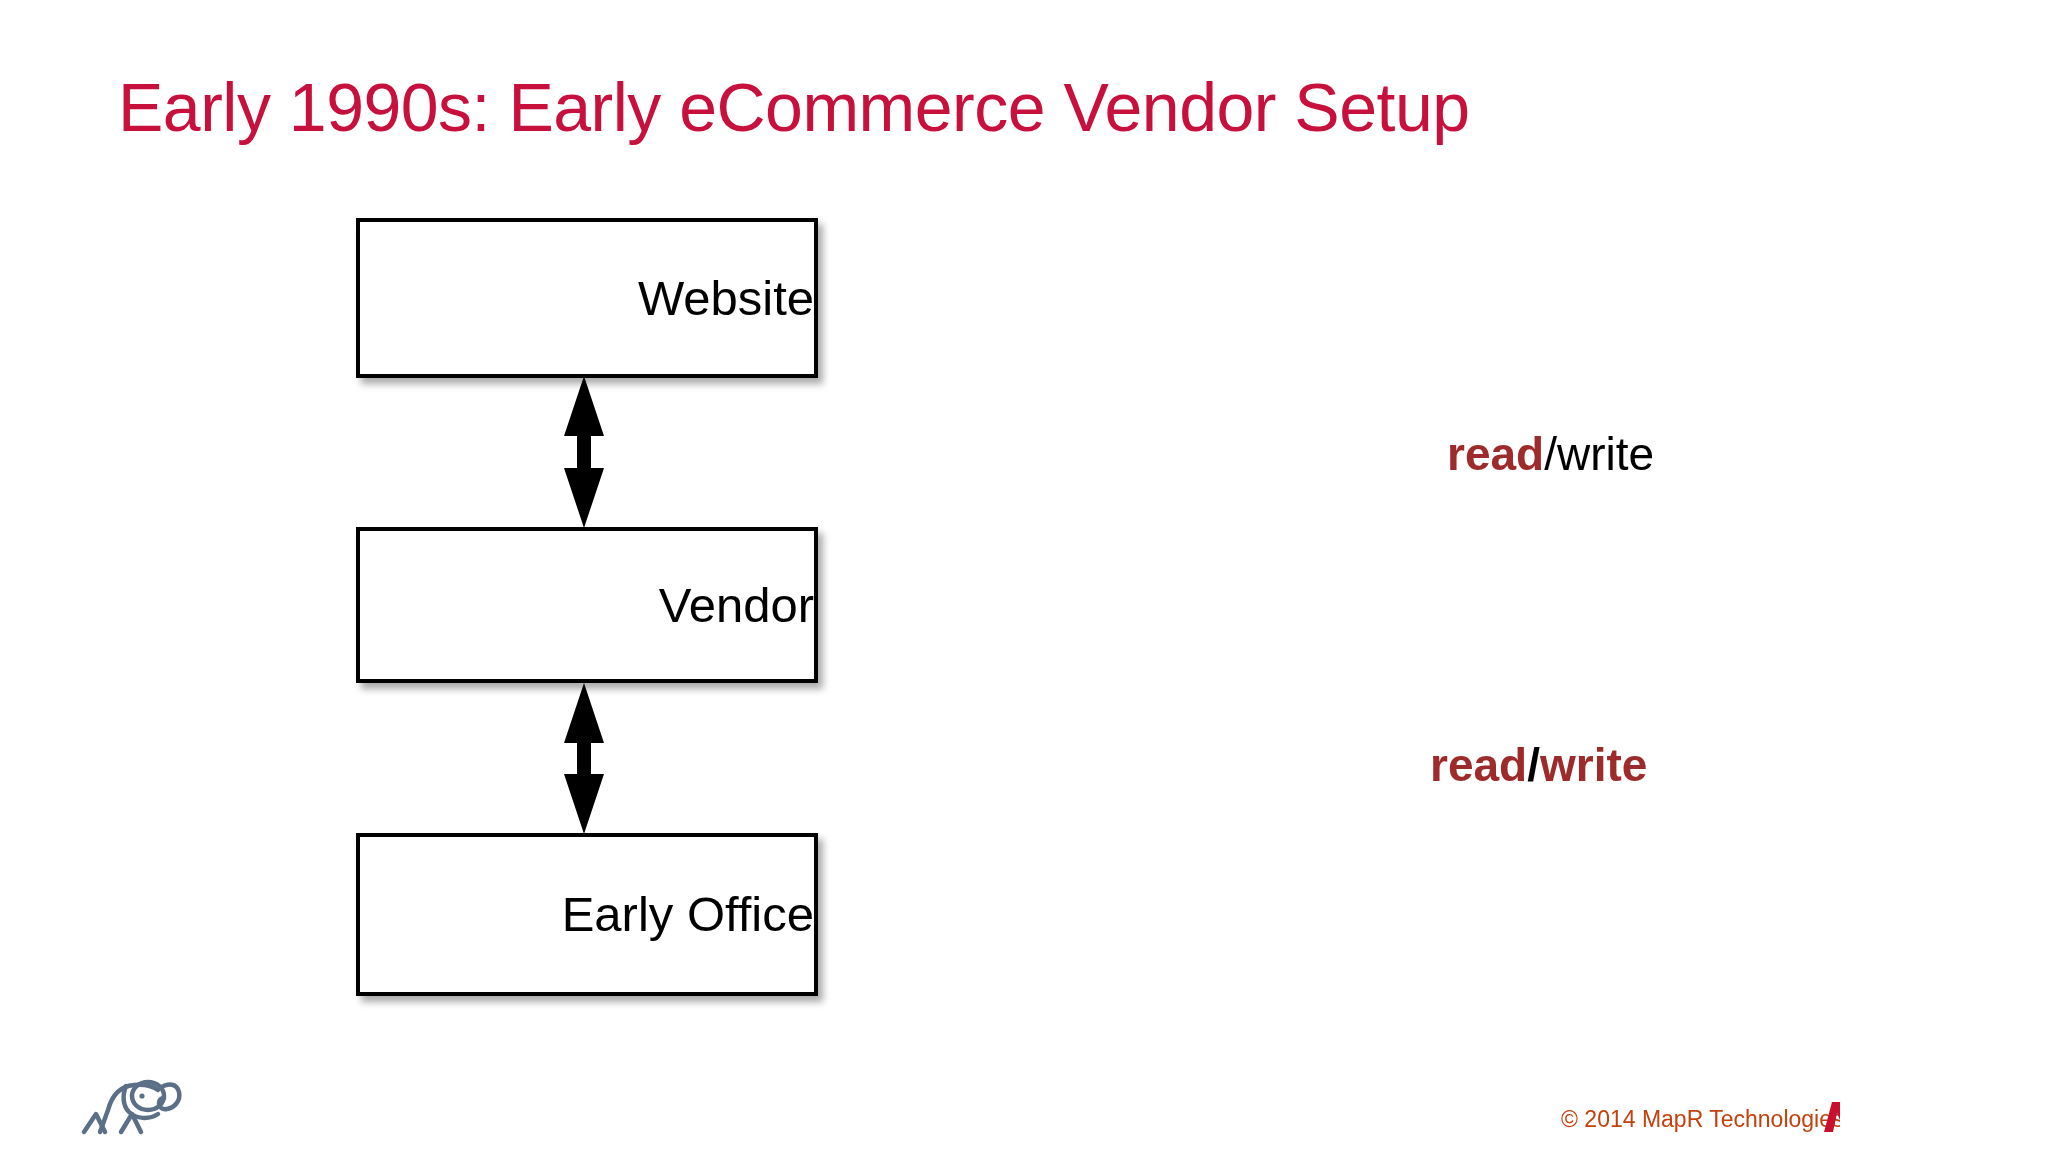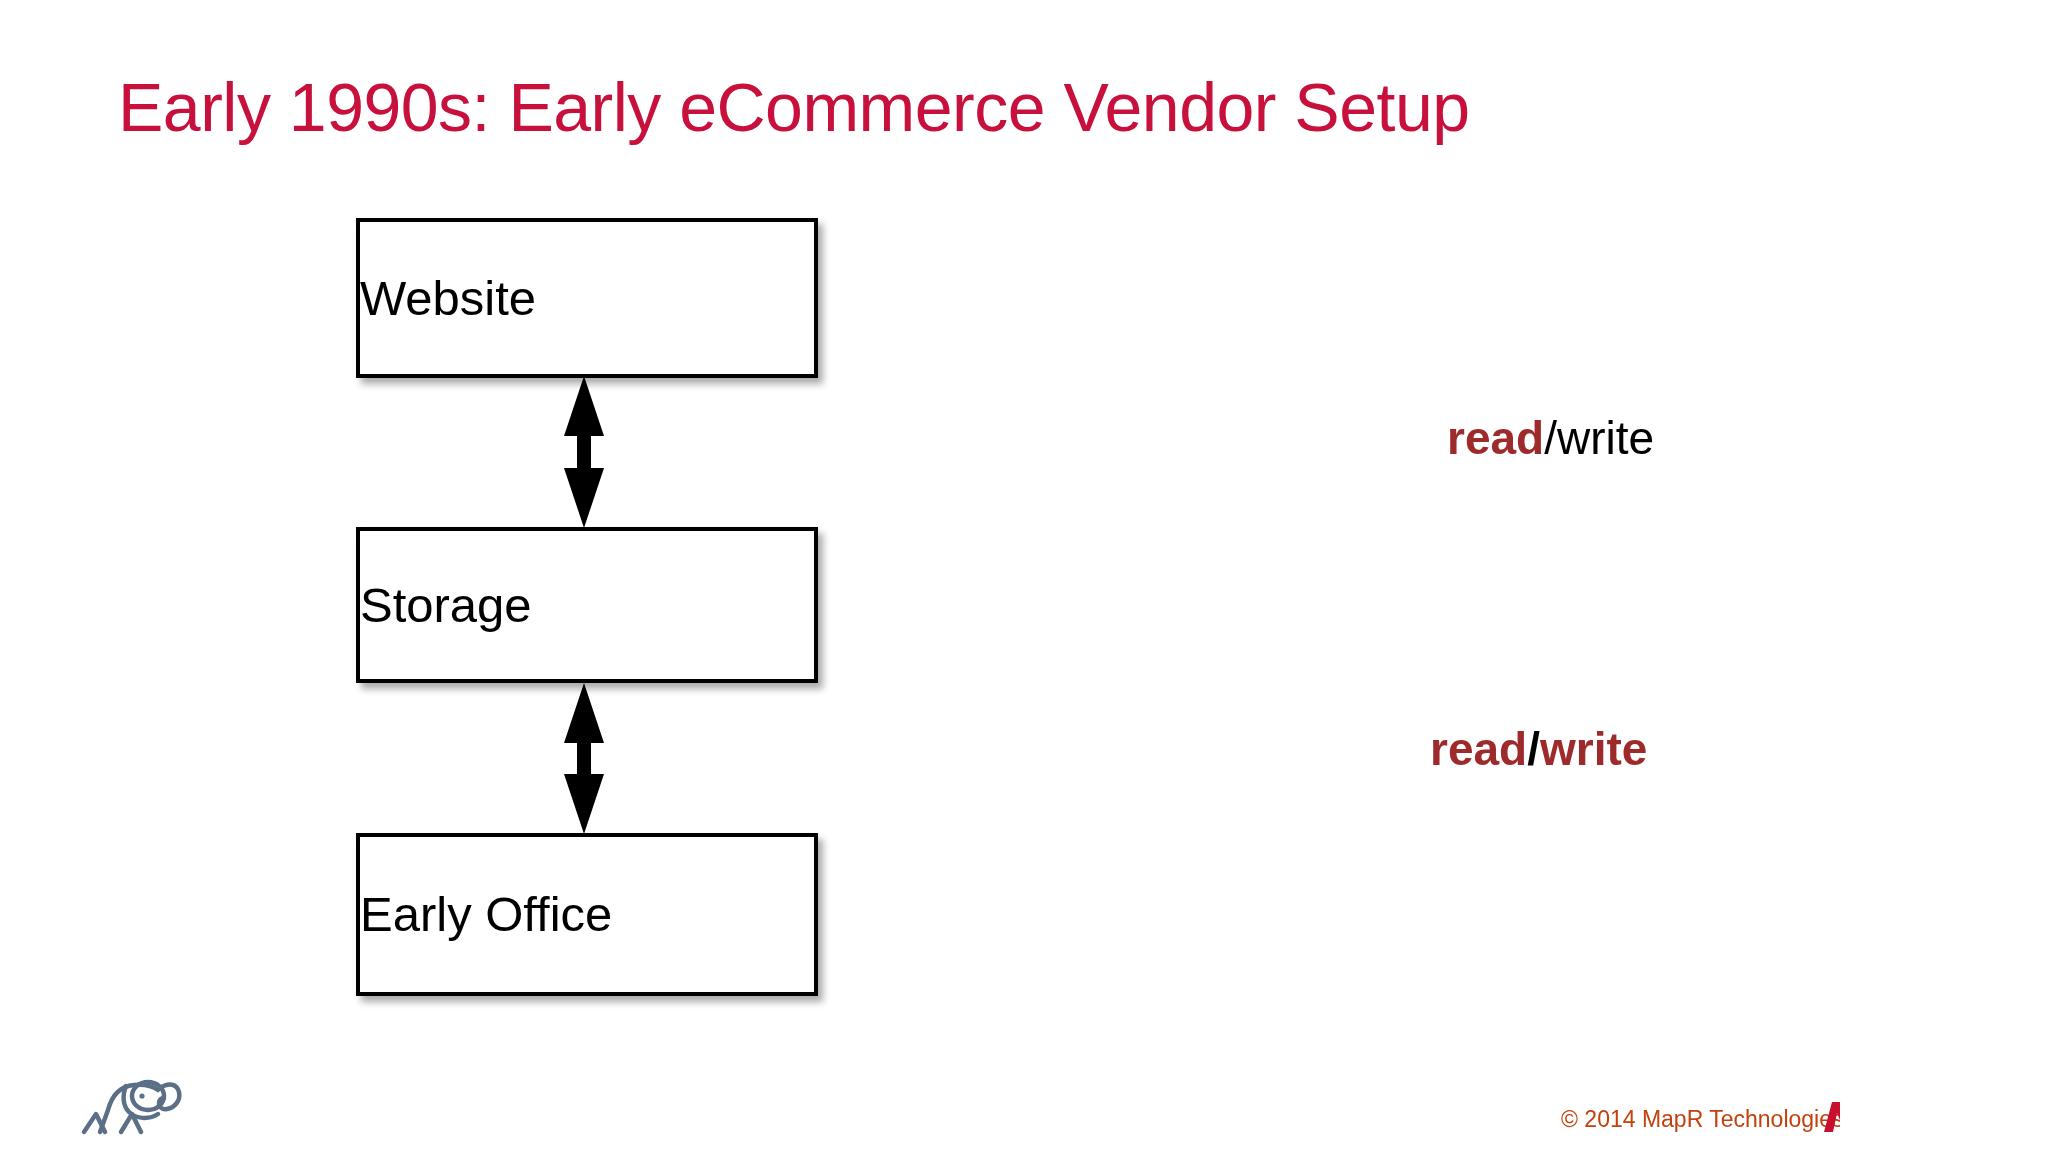--- a/index.html
+++ b/index.html
@@ -34,21 +34,21 @@
 
   
   .flow-box {
     position: absolute;
     box-sizing: border-box;
     background: #ffffff;
     border: 4px solid #000000;
     box-shadow: 5px 6px 7px rgba(0,0,0,0.33);
     display: flex;
     align-items: center;
-    justify-content: flex-start;
+    justify-content: flex-end;
   }
   .flow-box .box-label {
     font-size: 49px;
     color: #000000;
     font-weight: normal;
     letter-spacing: 0px;
     line-height: 1;
   }
   #box-website   { left: 356px; top: 218px; width: 462px; height: 160px; }
   #box-storage   { left: 356px; top: 527px; width: 462px; height: 156px; }
@@ -63,20 +63,21 @@
   #arrow-website-storage  { top: 376px; height: 152px; }
   #arrow-storage-backoffice { top: 683px; height: 151px; }
   .arrow svg { display: block; width: 100%; height: 100%; }
 
   
   .rw-label {
     position: absolute;
     font-size: 46px;
     line-height: 1;
     white-space: nowrap;
+    margin-top: 16px;
   }
   #rw-top    { left: 1447px; top: 415px; }
   #rw-bottom { left: 1430px; top: 726px; }
   .rw-read-strong  { color: #9E2B2B; font-weight: bold; }
   .rw-sep-black    { color: #000000; font-weight: normal; }
   .rw-sep-black-b  { color: #000000; font-weight: bold; }
   .rw-write-plain  { color: #000000; font-weight: normal; }
   .rw-write-strong { color: #9E2B2B; font-weight: bold; }
 
   
@@ -123,21 +124,21 @@
     <span class="box-label">Website</span>
   </div>
 
   <div class="arrow" id="arrow-website-storage">
     <svg viewBox="0 0 56 152" preserveAspectRatio="none">
       <polygon points="28,0 48,60 35,60 35,92 48,92 28,152 8,92 21,92 21,60 8,60" fill="#000000"></polygon>
     </svg>
   </div>
 
   <div class="flow-box" id="box-storage">
-    <span class="box-label">Storage</span>
+    <span class="box-label">Vendor</span>
   </div>
 
   <div class="arrow" id="arrow-storage-backoffice">
     <svg viewBox="0 0 56 151" preserveAspectRatio="none">
       <polygon points="28,0 48,60 35,60 35,91 48,91 28,151 8,91 21,91 21,60 8,60" fill="#000000"></polygon>
     </svg>
   </div>
 
   <div class="flow-box" id="box-backoffice">
     <span class="box-label">Early Office</span>

